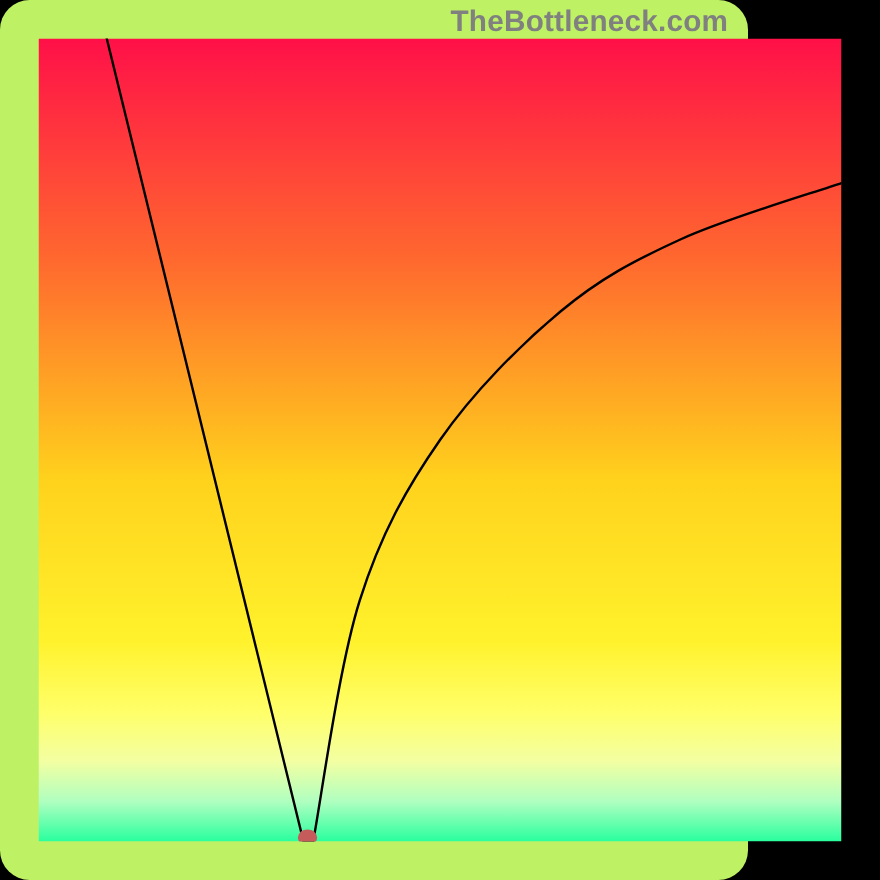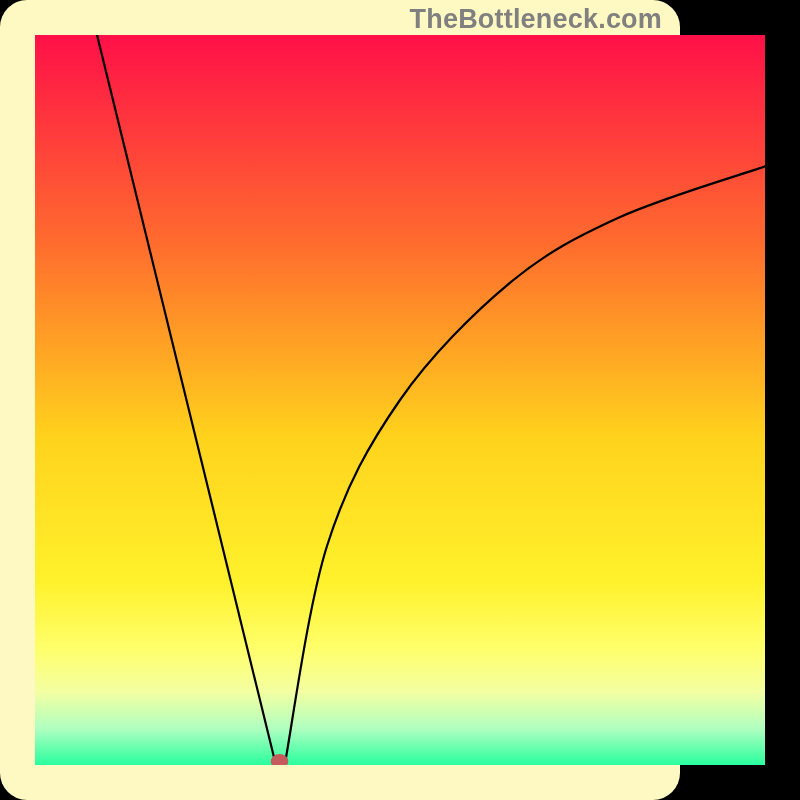--- a/index.html
+++ b/index.html
@@ -8,21 +8,21 @@
     width: 800px;
     height: 800px;
     background: #000;
     overflow: hidden;
     font-family: Arial, Helvetica, sans-serif;
   }
   .frame {
     position: relative;
     width: 680px;
     height: 800px;
-    background: #fef9c3;
+    background: #bef264;
     border-radius: 27px;
   }
   .watermark {
     position: absolute;
     top: 4px;
     right: 18px;
     font-size: 27px;
     font-weight: 600;
     color: #808080;
     letter-spacing: 0.2px;

